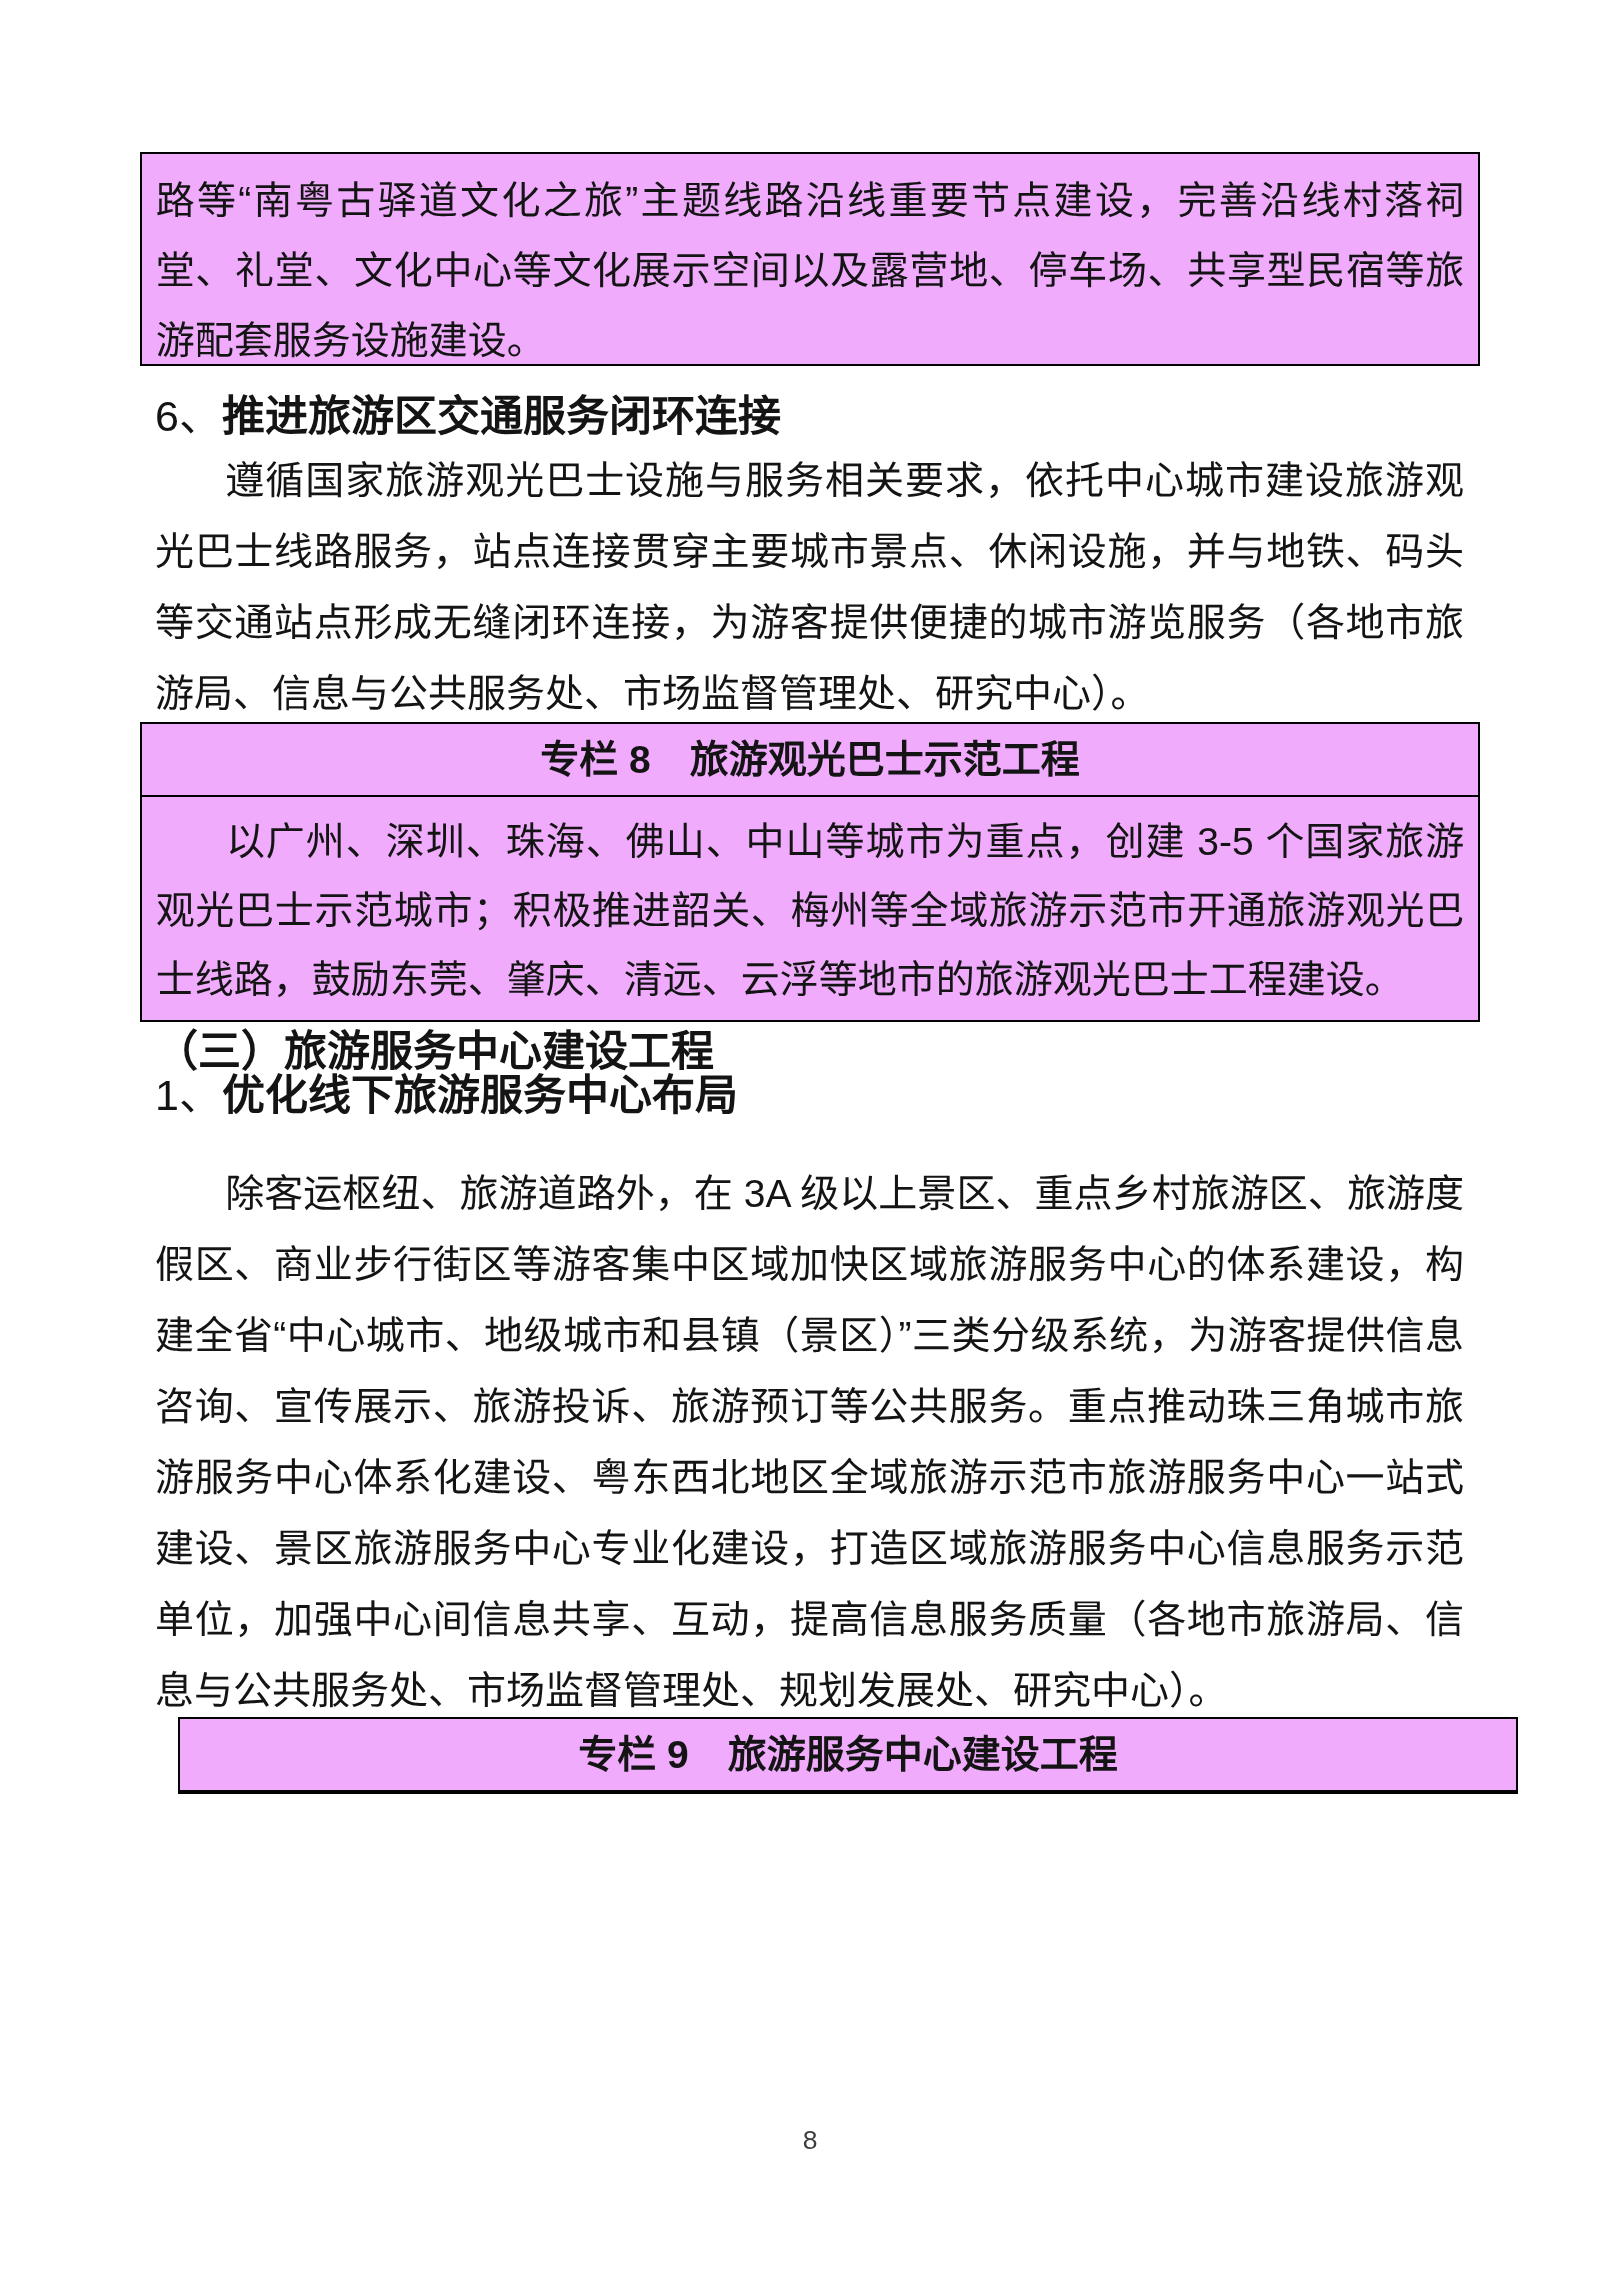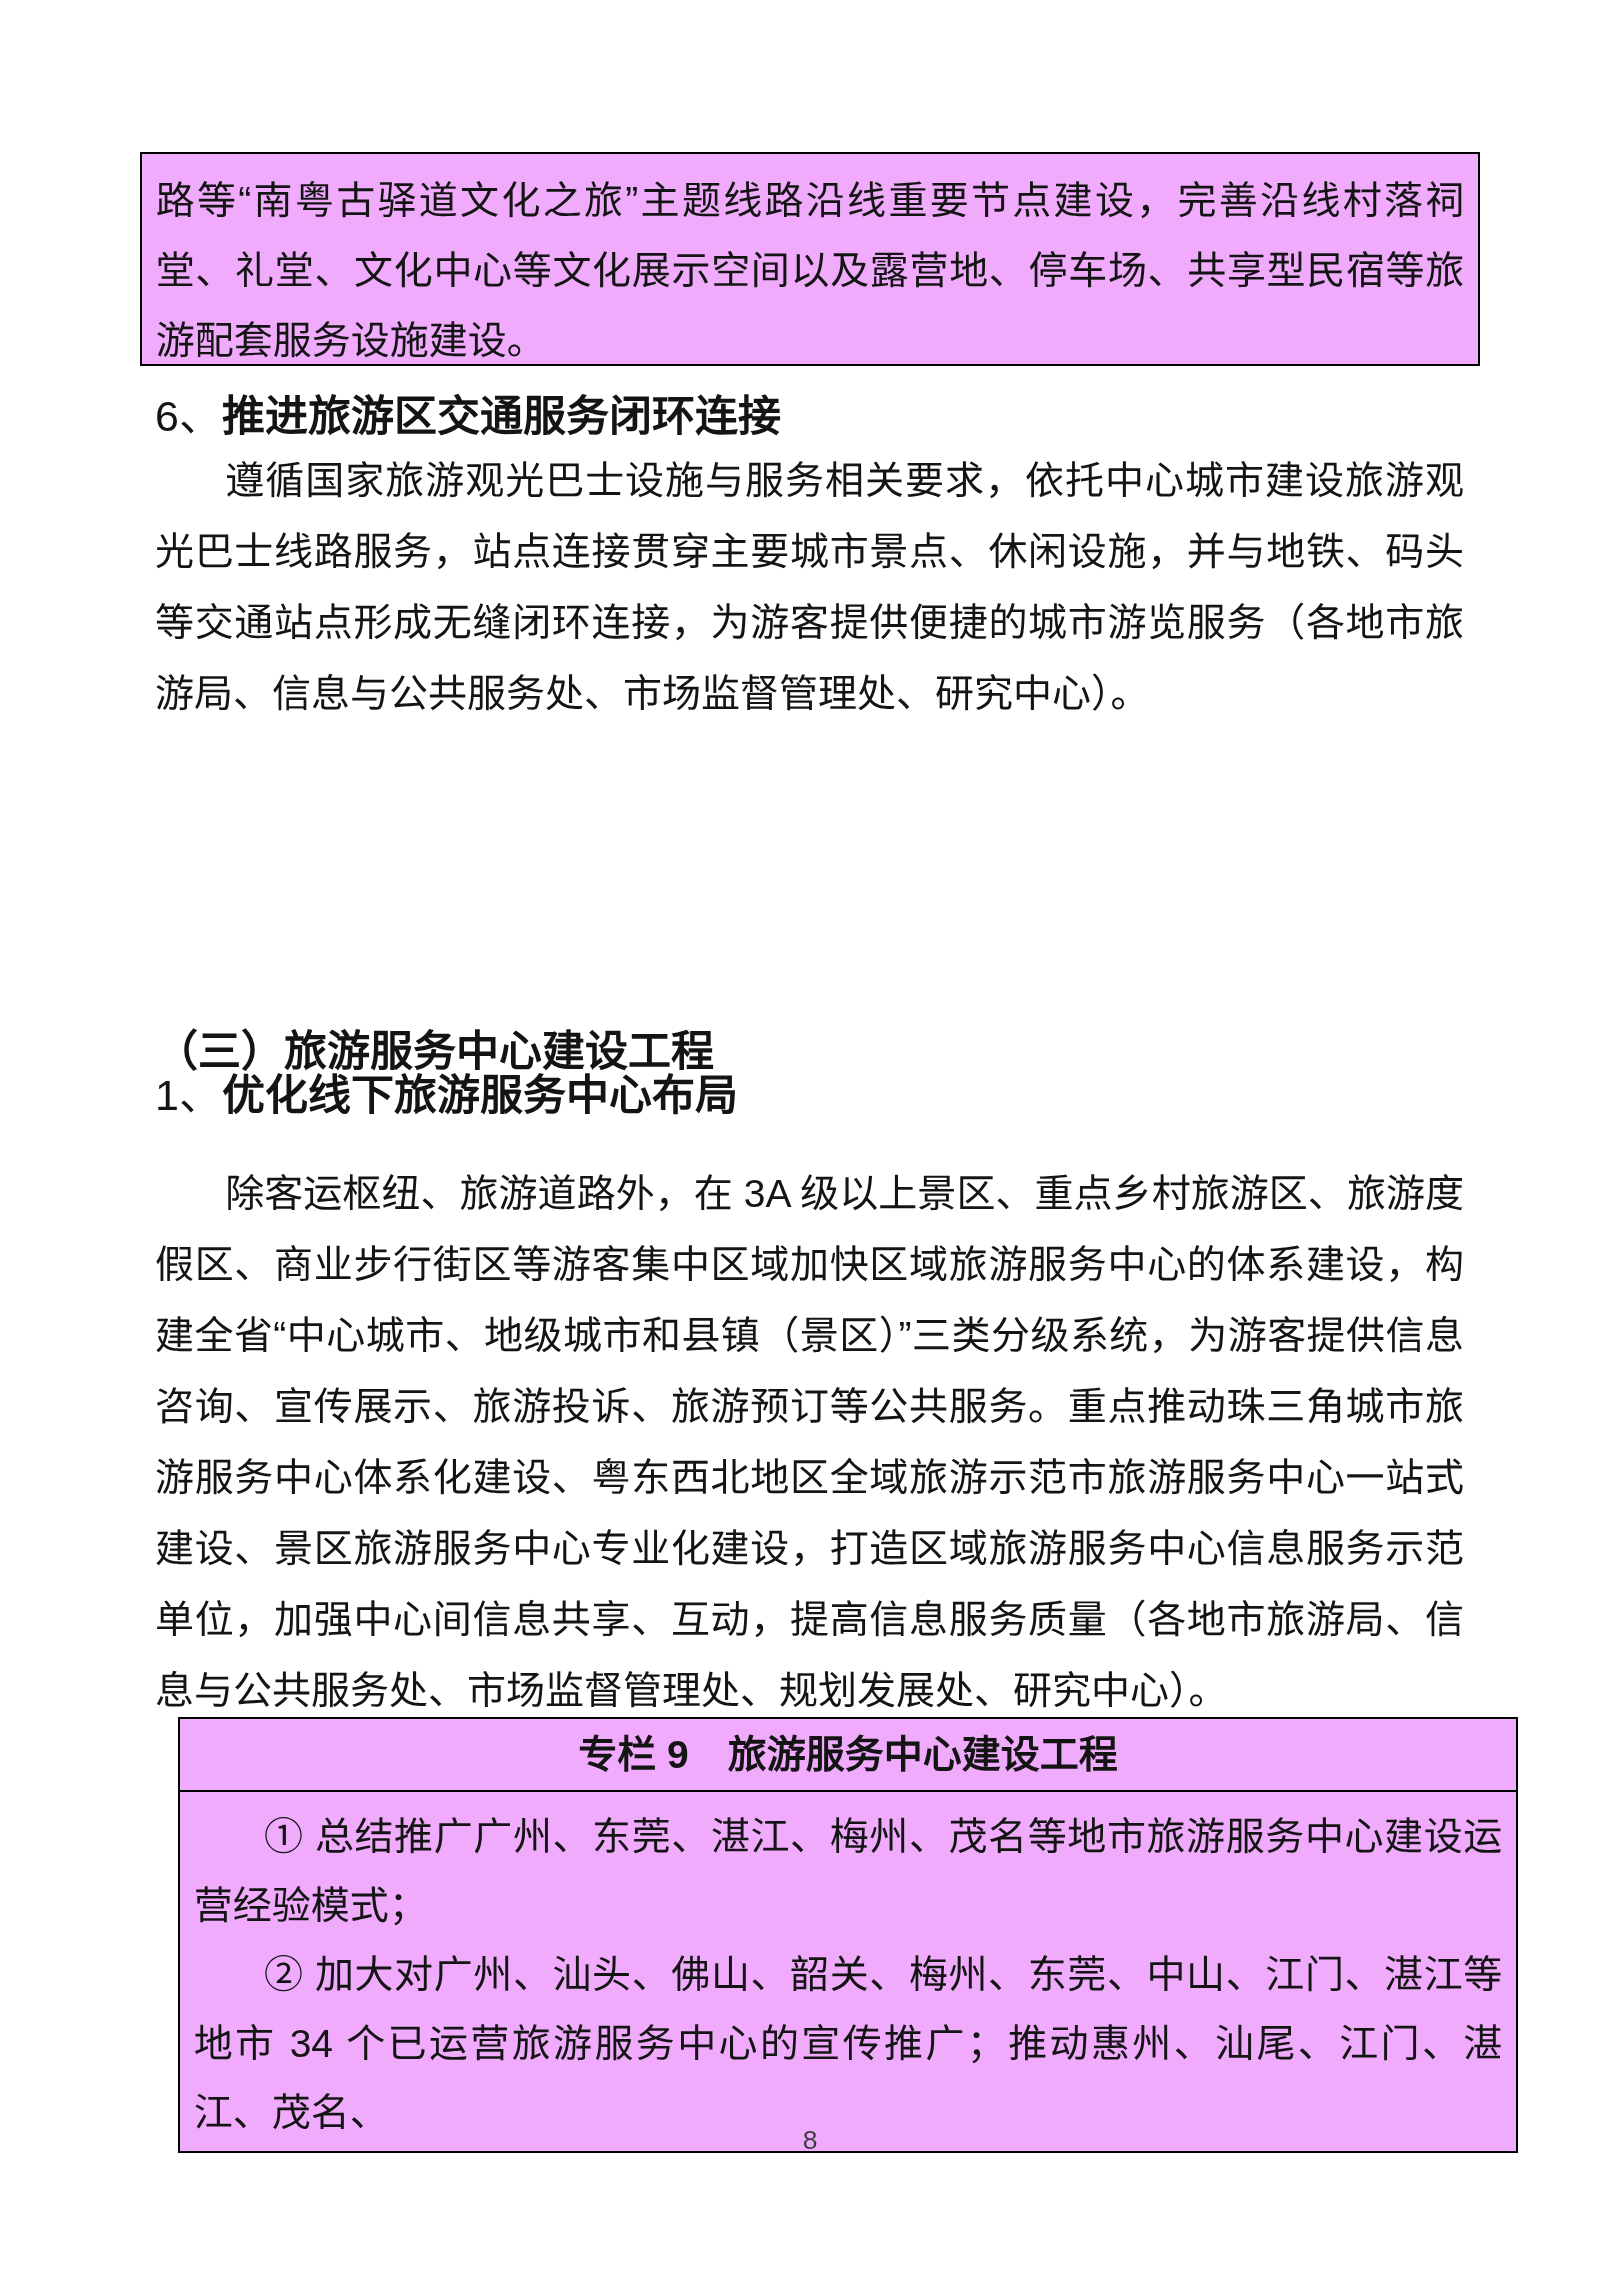--- a/index.html
+++ b/index.html
@@ -97,33 +97,35 @@
   <section class="tbox" id="box1">
     <p class="body no-indent">路等“南粤古驿道文化之旅”主题线路沿线重要节点建设，完善沿线村落祠堂、礼堂、文化中心等文化展示空间以及露营地、停车场、共享型民宿等旅游配套服务设施建设。</p>
   </section>
 
   <h2 class="heading" id="heading6">
     <span class="num">6、</span><span class="ttl">推进旅游区交通服务闭环连接</span>
   </h2>
 
   <p class="body para indent" id="para6">遵循国家旅游观光巴士设施与服务相关要求，依托中心城市建设旅游观光巴士线路服务，站点连接贯穿主要城市景点、休闲设施，并与地铁、码头等交通站点形成无缝闭环连接，为游客提供便捷的城市游览服务（各地市旅游局、信息与公共服务处、市场监督管理处、研究中心）。</p>
 
+  <section class="tbox" id="box2">
+    <div class="col-header">专栏 8　旅游观光巴士示范工程</div>
+    <div class="col-body">
+      <p class="body indent">以广州、深圳、珠海、佛山、中山等城市为重点，创建 3-5 个国家旅游观光巴士示范城市；积极推进韶关、梅州等全域旅游示范市开通旅游观光巴士线路，鼓励东莞、肇庆、清远、云浮等地市的旅游观光巴士工程建设。</p>
+    </div>
+  </section>
 
   <h2 class="heading allbold" id="heading3">（三）旅游服务中心建设工程</h2>
 
   <h2 class="heading" id="heading1">
     <span class="num">1、</span><span class="ttl">优化线下旅游服务中心布局</span>
   </h2>
 
   <p class="body para indent" id="para1">除客运枢纽、旅游道路外，在 3A 级以上景区、重点乡村旅游区、旅游度假区、商业步行街区等游客集中区域加快区域旅游服务中心的体系建设，构建全省“中心城市、地级城市和县镇（景区）”三类分级系统，为游客提供信息咨询、宣传展示、旅游投诉、旅游预订等公共服务。重点推动珠三角城市旅游服务中心体系化建设、粤东西北地区全域旅游示范市旅游服务中心一站式建设、景区旅游服务中心专业化建设，打造区域旅游服务中心信息服务示范单位，加强中心间信息共享、互动，提高信息服务质量（各地市旅游局、信息与公共服务处、市场监督管理处、规划发展处、研究中心）。</p>
 
   <section class="tbox" id="box3">
     <div class="col-header">专栏 9　旅游服务中心建设工程</div>
-    <div class="col-body">
-      <p class="body indent">① 总结推广广州、东莞、湛江、梅州、茂名等地市旅游服务中心建设运营经验模式；</p>
-      <p class="body indent">② 加大对广州、汕头、佛山、韶关、梅州、东莞、中山、江门、湛江等地市 34 个已运营旅游服务中心的宣传推广；推动惠州、汕尾、江门、湛江、茂名、</p>
-    </div>
   </section>
 
   <div class="page-number">8</div>
 
 </div>
 
 
 </body></html>

